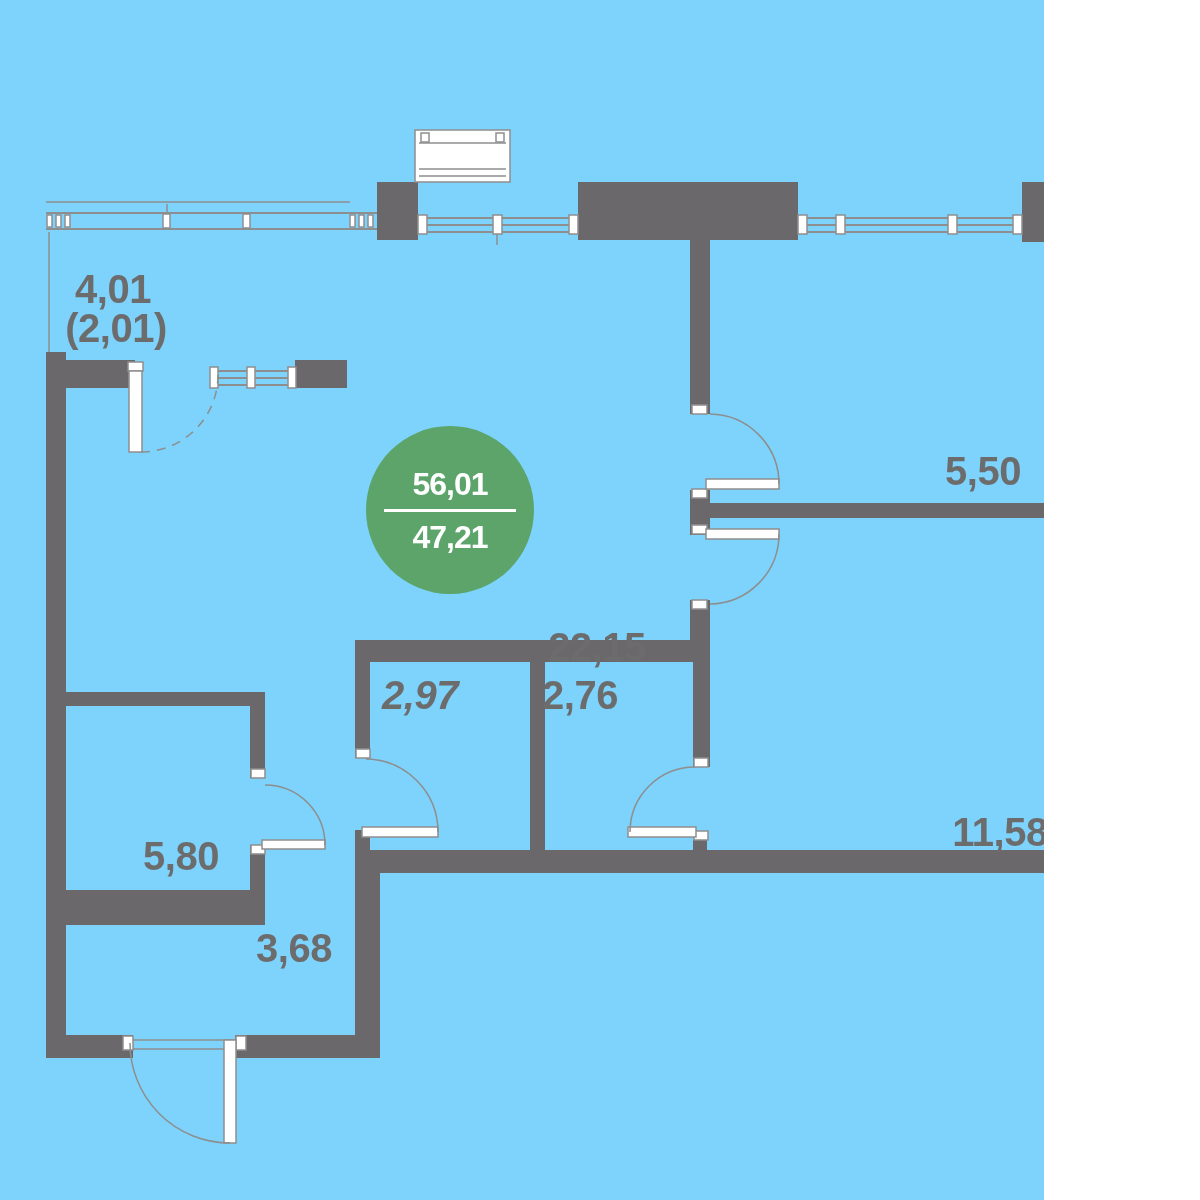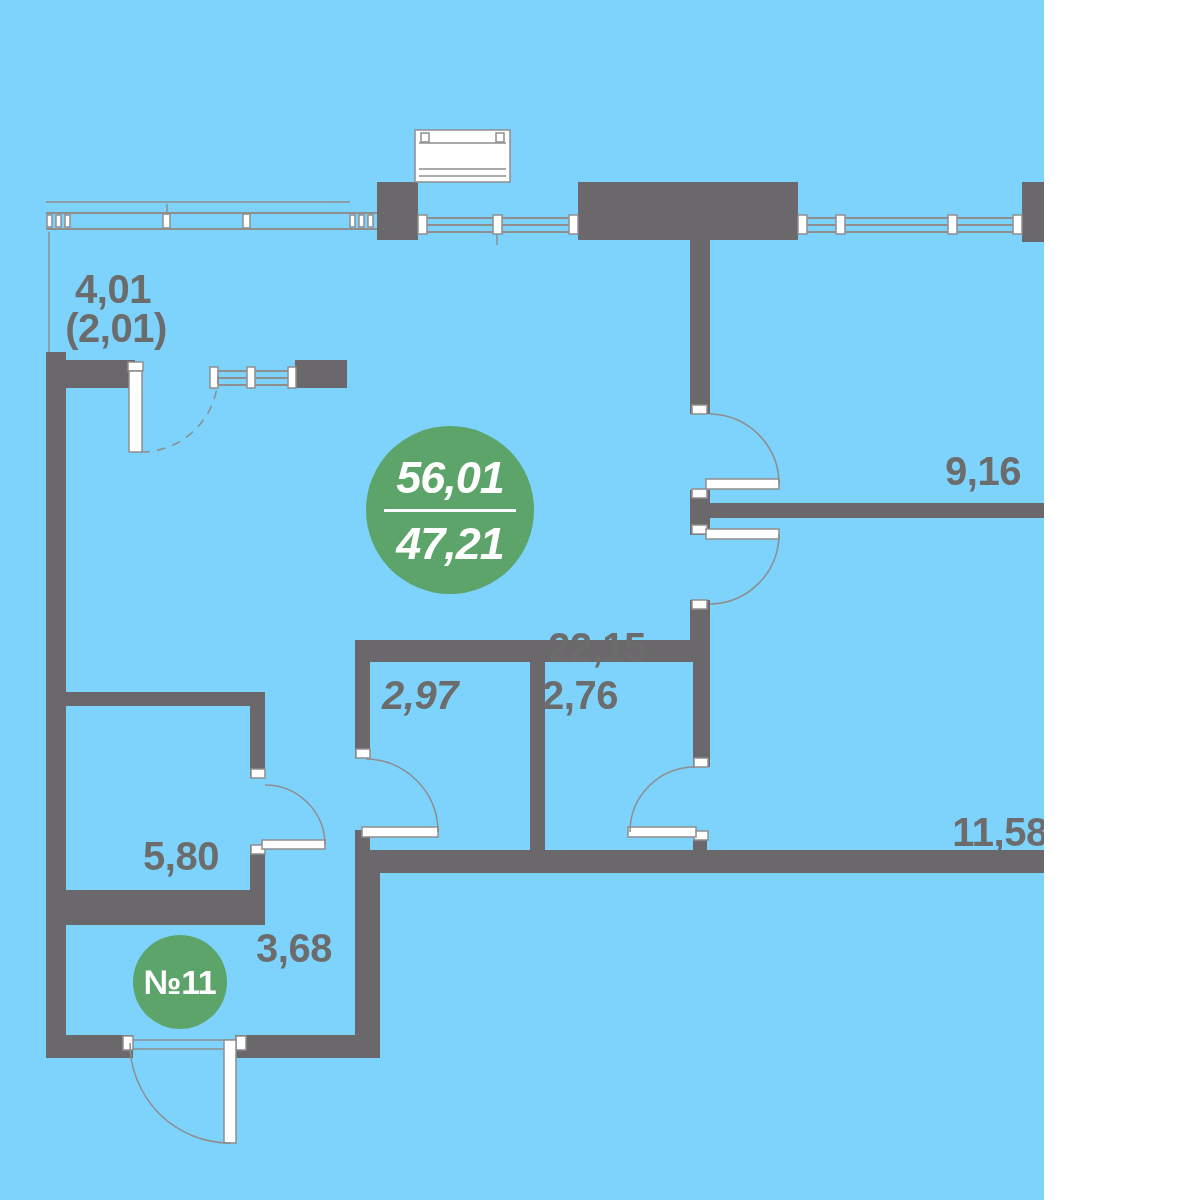--- a/index.html
+++ b/index.html
@@ -20,21 +20,21 @@
     position:absolute;transform:translate(-50%,-50%);
     font-weight:700;font-size:40px;letter-spacing:-0.5px;
     color:var(--label,#6d6c6d);white-space:nowrap;line-height:1;
   }
   .area-badge{
     position:absolute;left:450px;top:510px;width:168px;height:168px;
     transform:translate(-50%,-50%);border-radius:50%;
     background:var(--accent,#5ca469);color:#ffffff;
     display:flex;flex-direction:column;align-items:center;justify-content:center;gap:9px;
   }
-  .area-badge .val{font-weight:700;font-size:45px;line-height:1;letter-spacing:-1px;font-style:italic;}
+  .area-badge .val{font-weight:700;font-size:32px;line-height:1;letter-spacing:-1px;}
   .area-badge .divider{width:132px;height:3px;background:#ffffff;}
   .unit-badge{
     position:absolute;left:180px;top:982px;width:94px;height:94px;
     transform:translate(-50%,-50%);border-radius:50%;
     background:var(--accent,#5ca469);color:#ffffff;
     display:flex;align-items:center;justify-content:center;
     font-weight:700;font-size:34px;letter-spacing:-0.5px;
   }
 </style>
 </head>
@@ -205,37 +205,34 @@
       <line class="lnthin" x1="133" y1="1040" x2="235" y2="1040"></line>
       <line class="lnthin" x1="133" y1="1049" x2="235" y2="1049"></line>
       <rect class="leaf" x="224" y="1040" width="12" height="103"></rect>
       <path class="arc" d="M 230 1143 A 100 100 0 0 1 130 1043"></path>
     </g>
   </svg>
 
   <div class="room-label" style="left:113px;top:289px;">4,01</div>
   <div class="room-label" style="left:116px;top:328px;">(2,01)</div>
 
-  <div class="room-label" style="left:983px;top:471px;">9,16</div>
+  <div class="room-label" style="left:983px;top:471px;">5,50</div>
 
   <div class="room-label" style="left:597px;top:647px;">22,15</div>
 
   <div class="room-label" style="left:420px;top:695px;font-style:italic;">2,97</div>
 
   <div class="room-label" style="left:580px;top:695px;">2,76</div>
 
   <div class="room-label" style="left:181px;top:856px;">5,80</div>
 
   <div class="room-label" style="left:1000px;top:832px;">11,58</div>
 
   <div class="room-label" style="left:294px;top:948px;">3,68</div>
 
   <div class="area-badge">
     <div class="val">56,01</div>
     <div class="divider"></div>
     <div class="val">47,21</div>
   </div>
 
-  <div class="unit-badge">
-    <span>№11</span>
-  </div>
 
 </div>
 
 </body></html>

